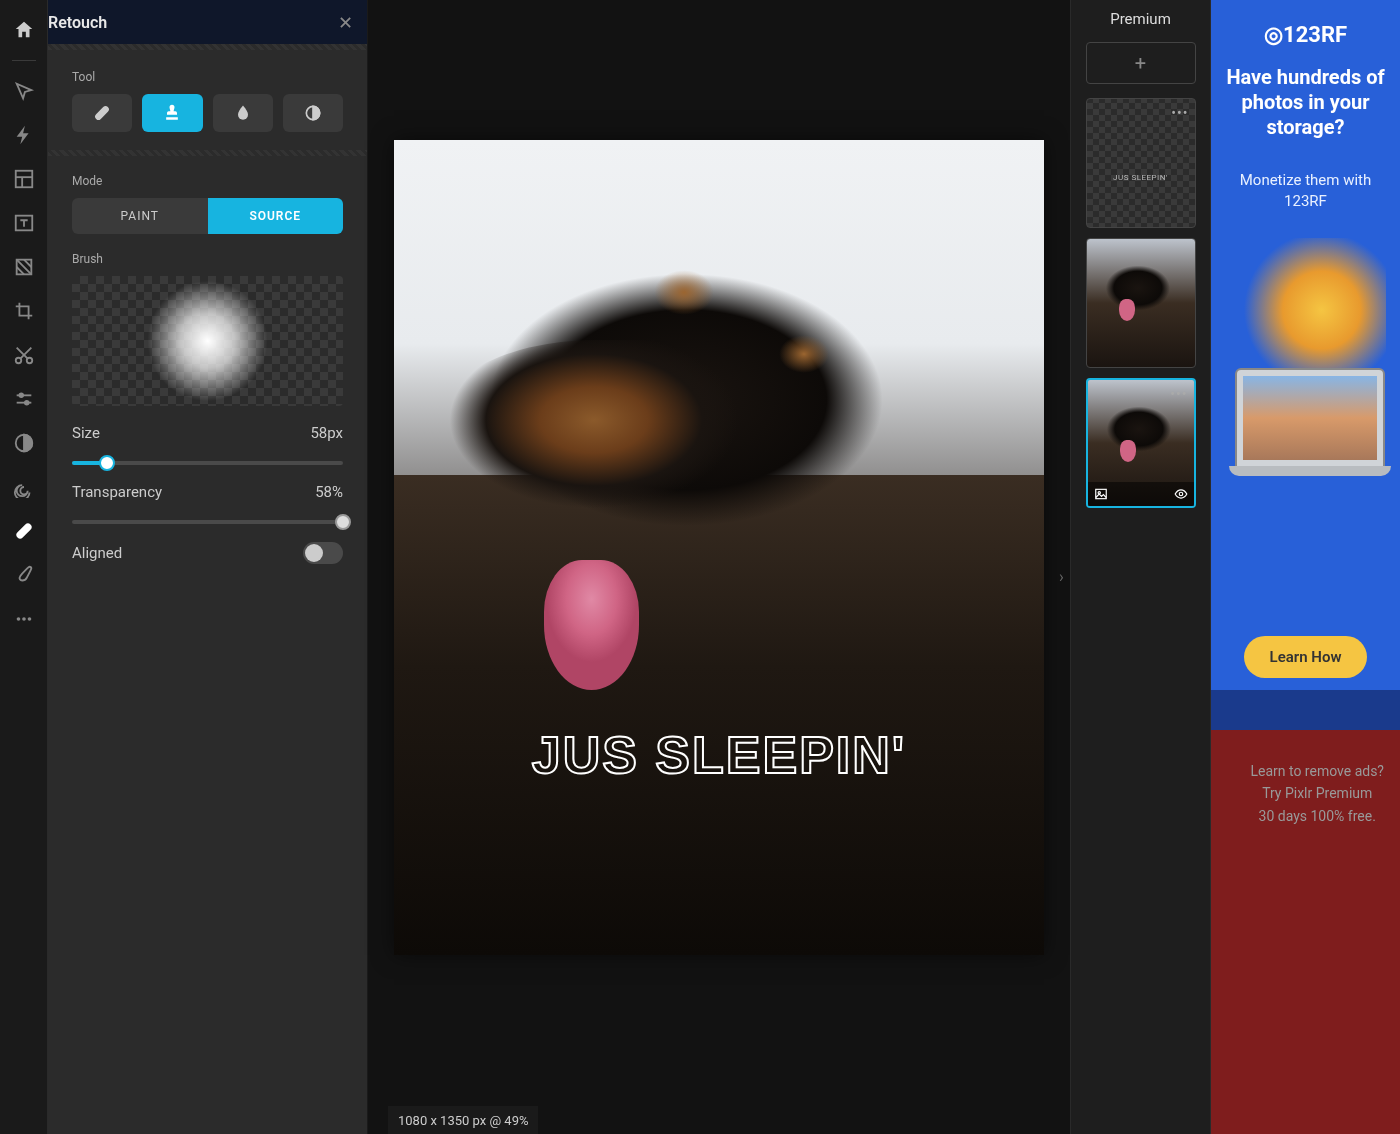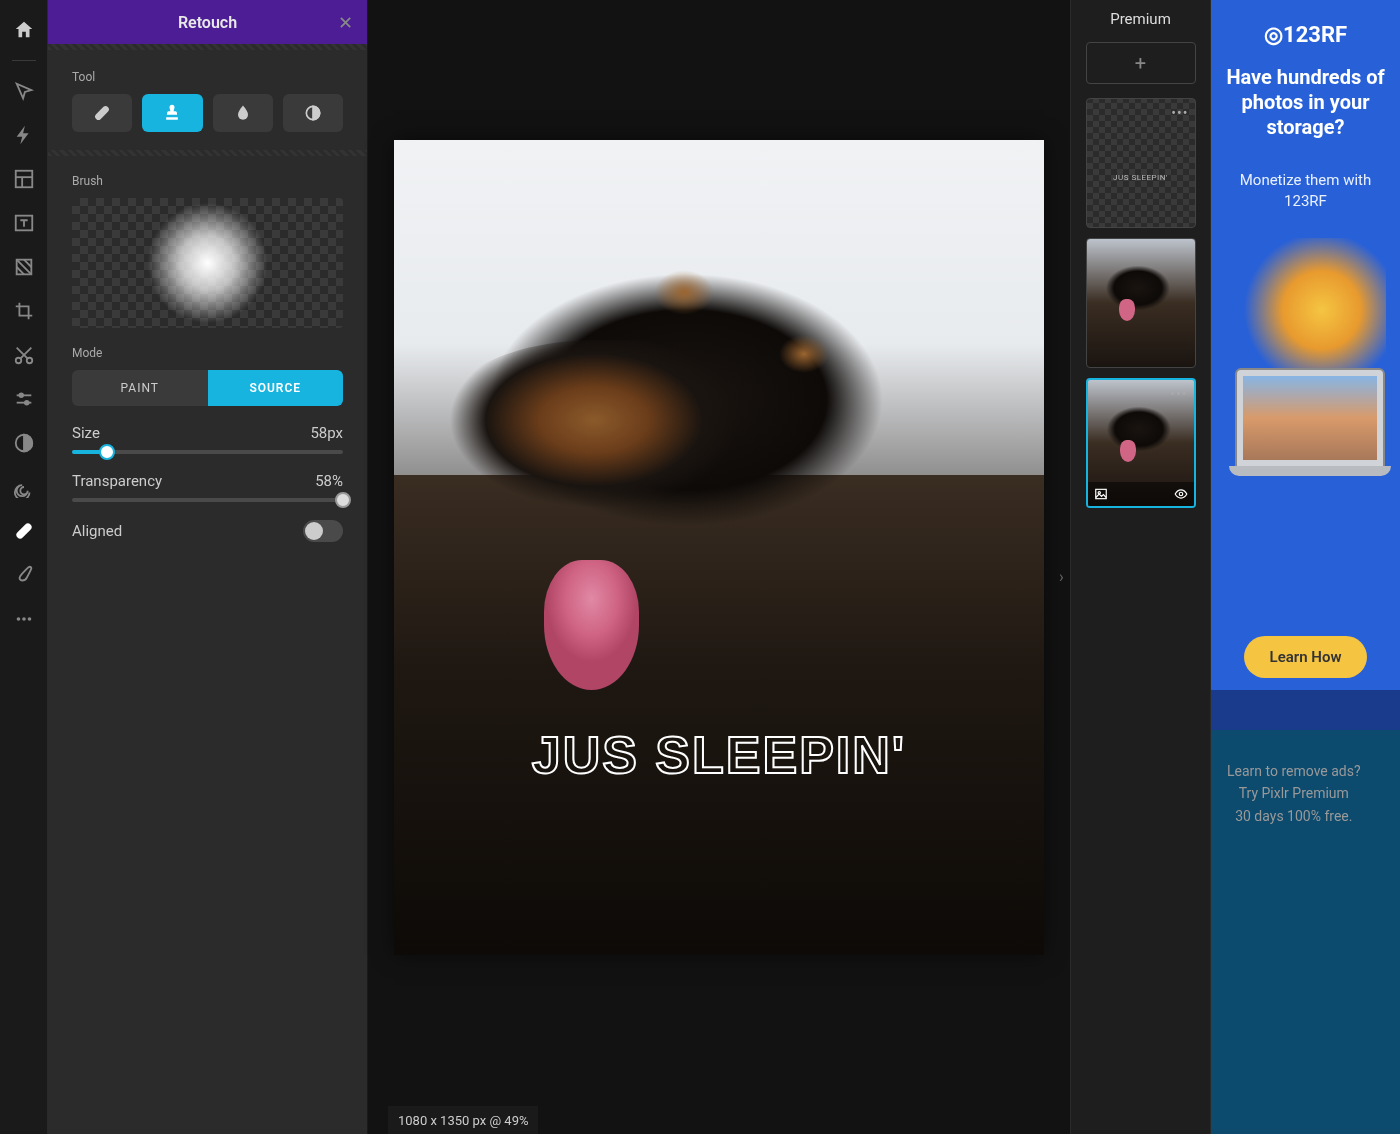--- a/index.html
+++ b/index.html
@@ -30,22 +30,22 @@
 .tool-icon.active { color:#fff; }
 .tool-icon svg { width:22px; height:22px; }
 
 .sidebar {
   width: 320px;
   background: #2b2b2b;
   display:flex; flex-direction:column;
   border-right:1px solid #1a1a1a;
 }
 .sidebar-header {
-  height:44px; display:flex; align-items:center; justify-content:center;
-  position:relative; background:#4c1d95;
+  height:44px; display:flex; align-items:center; justify-content:flex-start;
+  position:relative; background:#0f172a;
 }
 .sidebar-title { font-weight:600; color:#e8e8e8; font-size:16px; }
 .close-btn { position:absolute; right:14px; color:#888; cursor:pointer; font-size:18px; }
 .diag-strip { height:6px; background:repeating-linear-gradient(45deg,#333,#333 3px,#2b2b2b 3px,#2b2b2b 6px); }
 .panel-body { padding:20px 24px; display:flex; flex-direction:column; gap:18px; }
 .section-label { color:#aaa; font-size:12px; margin-bottom:10px; }
 
 .tool-row { display:flex; gap:10px; }
 .tool-btn {
   width:62px; height:38px; background:#3a3a3a; border-radius:6px;
@@ -63,21 +63,21 @@
 .mode-btn.active { background:#17b4e0; color:#fff; font-weight:600; }
 
 .brush-preview {
   width:100%; height:130px; border-radius:4px;
   background-image:
     radial-gradient(circle at 50% 50%, rgba(255,255,255,1) 0%, rgba(255,255,255,0.7) 18%, rgba(255,255,255,0) 40%),
     repeating-conic-gradient(#3a3a3a 0 25%, #2b2b2b 0 50%);
   background-size: auto, 16px 16px;
 }
 
-.slider-row { display:flex; flex-direction:column; gap:8px; }
+.slider-row { display:flex; flex-direction:column; gap:19px; }
 .slider-labels { display:flex; justify-content:space-between; font-size:15px; color:#ccc; }
 .slider-track {
   position:relative; height:4px; background:#4a4a4a; border-radius:2px; cursor:pointer;
 }
 .slider-fill { position:absolute; left:0; top:0; height:100%; background:#17b4e0; border-radius:2px; }
 .slider-thumb {
   position:absolute; top:50%; width:16px; height:16px; border-radius:50%;
   background:#fff; transform:translate(-50%,-50%); border:2px solid #17b4e0;
 }
 .slider-thumb.grey { background:#ddd; border-color:#999; }
@@ -168,21 +168,21 @@
 .layer-bottom svg { width:14px; height:14px; color:#fff; }
 .text-layer-label {
   position:absolute; bottom:45px; left:0; width:100%; text-align:center;
   font-size:8px; color:#bbb; letter-spacing:0.5px;
 }
 .collapse-chevron {
   position:absolute; left:-12px; top:50%; color:#666; cursor:pointer;
 }
 
 .ad-panel {
-  width:190px; background:#0c4a6e; display:flex; flex-direction:column; align-items:flex-start;
+  width:190px; background:#7f1d1d; display:flex; flex-direction:column; align-items:flex-end;
   border-left:1px solid #2a2a2a;
 }
 .ad-banner {
   width:100%; height:730px;
   background: linear-gradient(to bottom, #2860d8 0%, #2860d8 50%, #2860d8 100%);
   display:flex; flex-direction:column; align-items:center; padding:22px 14px;
   position:relative; overflow:hidden;
 }
 .ad-logo { color:#fff; font-weight:700; font-size:22px; margin-bottom:18px;}
 .ad-headline { color:#fff; font-size:20px; font-weight:700; text-align:center; line-height:1.25; margin-bottom:30px;}
@@ -342,30 +342,30 @@
               <circle cx="12" cy="12" r="8"></circle>
               <path d="M12 4a8 8 0 0 1 0 16z" fill="currentColor"></path>
             </svg>
           </div>
       </div>
     </div>
 
     <div class="diag-strip" style="margin:0 -24px"></div>
 
     <div>
-      <div class="section-label">Brush</div>
-      <div class="brush-preview"></div>
-    </div>
-
-    <div>
       <div class="section-label">Mode</div>
       <div class="mode-row">
         <div class="mode-btn">PAINT</div>
         <div class="mode-btn active">SOURCE</div>
       </div>
+    </div>
+
+    <div>
+      <div class="section-label">Brush</div>
+      <div class="brush-preview"></div>
     </div>
 
     <div class="slider-row">
       <div class="slider-labels">
         <span>Size</span>
         <span>58px</span>
       </div>
       <div class="slider-track">
         <div class="slider-fill" style="width:13%"></div>
         <div class="slider-thumb" style="left:13%"></div>

